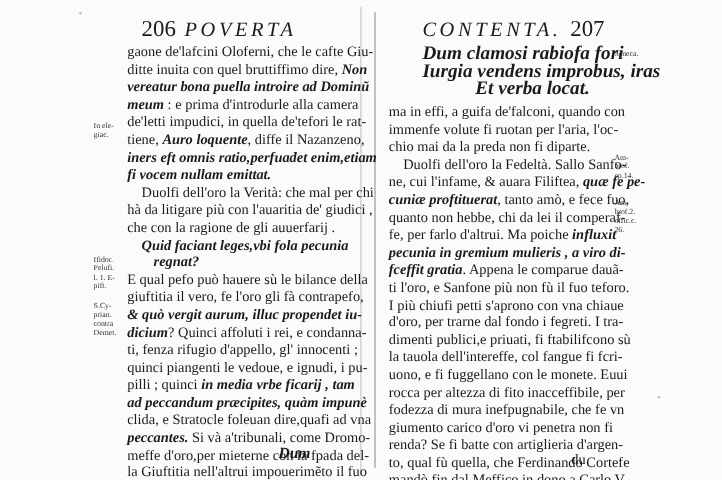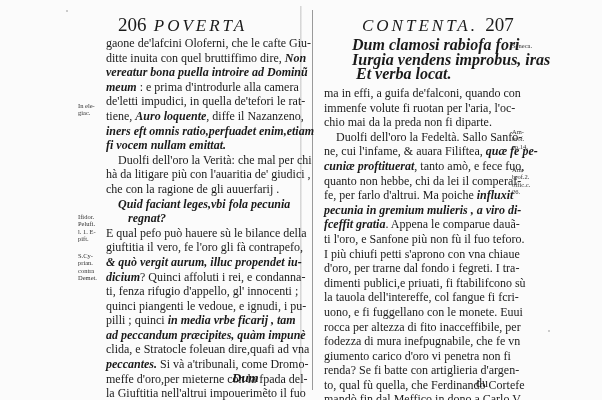--- a/index.html
+++ b/index.html
@@ -15,31 +15,31 @@
   .gutter {
     position:absolute; left:300px; top:6px; width:2px; height:390px;
     background:linear-gradient(to right,#cfcfcf,#eeeeee);
   }
   .gutter-shadow {
     position:absolute; left:312px; top:10px; width:1px; height:380px; background:#9a9a9a;
   }
   .header { position:absolute; top:14px; font-size:17px; letter-spacing:3px; font-style:italic; white-space:nowrap; }
   .header .num { font-style:normal; letter-spacing:0; font-size:19px; }
   .page-left .header { left:118px; }
-  .page-right .header { left:62px; }
+  .page-right .header { left:52px; }
   .text { position:absolute; font-size:12px; line-height:14.6px; }
   .page-left .text { left:106px; top:36px; width:190px; }
   .page-right .text { left:24px; top:86px; width:184px; }
   .line { white-space:nowrap; display:block; text-align:justify; }
   .line.indent { padding-left:12px; }
   .line.indent2 { padding-left:22px; }
   .it { font-style:italic; font-weight:bold; }
   .verse { position:absolute; left:52px; top:38px; font-size:16px; line-height:14.6px; font-style:italic; font-weight:bold; }
   .verse .line { padding-left:0; }
-  .verse .l3 { padding-left:4px; }
+  .verse .l3 { padding-left:4px;margin-left:40px; }
   .margin-note { position:absolute; font-size:6.5px; line-height:7.4px; color:#333; }
   .catch { position:absolute; font-size:13px; font-style:italic; font-weight:bold; }
   .catch-plain { position:absolute; font-size:12px; }
   .speck { position:absolute; width:2px; height:2px; background:#bbb; border-radius:1px; }
 </style>
 </head>
 <body>
 
 <div class="spread">
 

